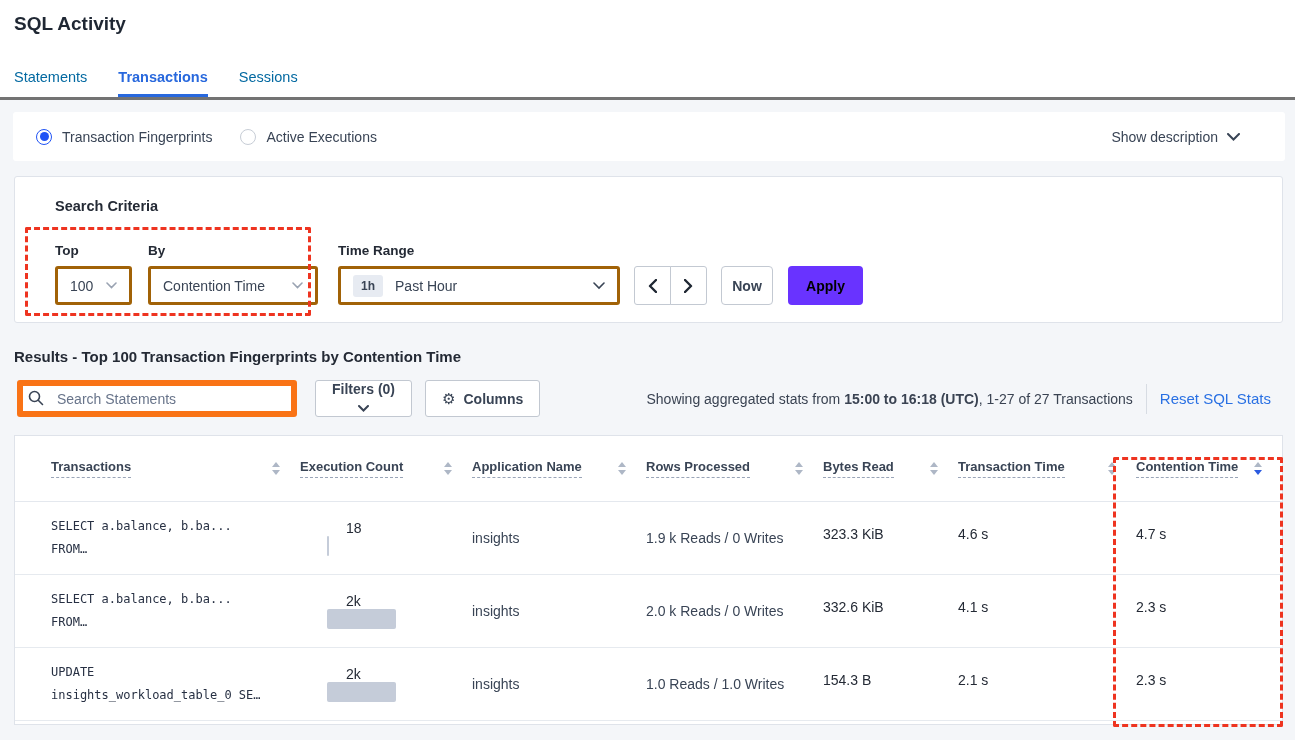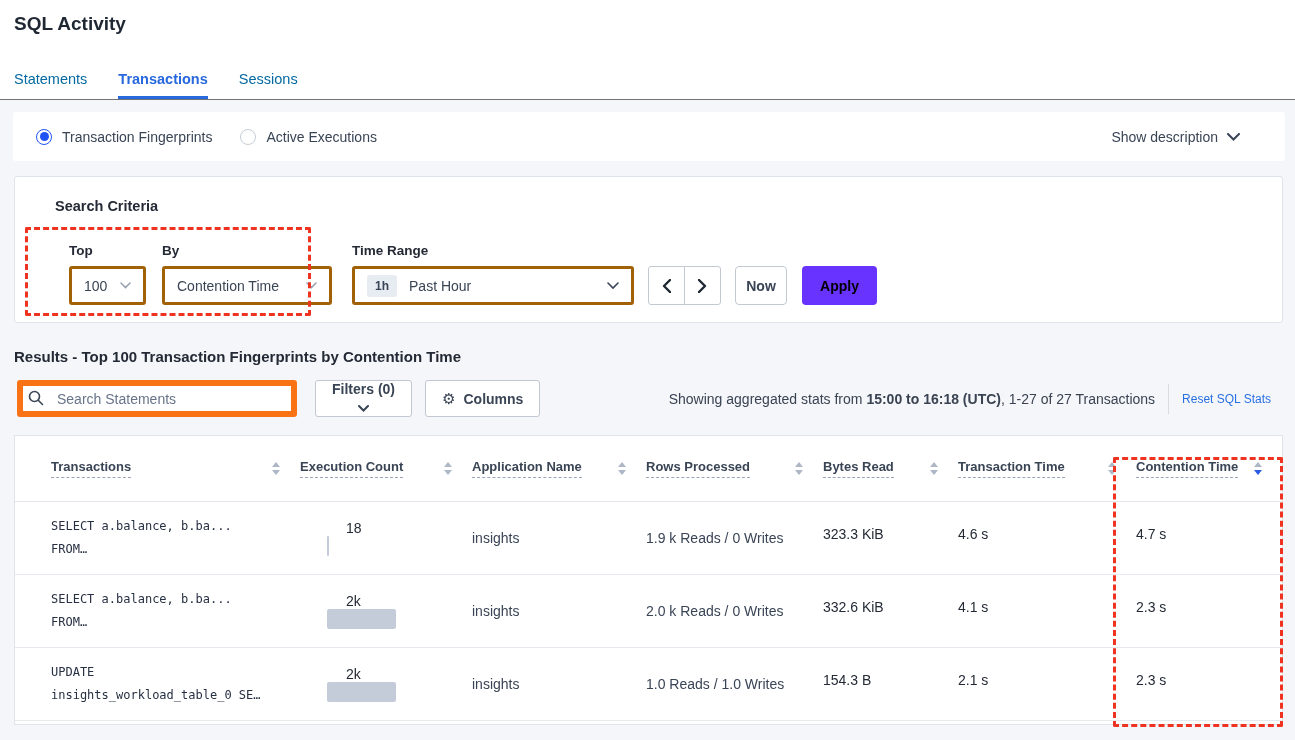--- a/index.html
+++ b/index.html
@@ -5,21 +5,21 @@
   * { box-sizing: border-box; margin: 0; padding: 0; }
   html,body { width:1295px; height:740px; overflow:hidden; }
   body {
     background:#f4f6f9;
     font-family:"Liberation Sans", sans-serif;
     color:#394455;
     position:relative;
   }
   
   .top-header{
-    background:#fff; height:100px; border-bottom:1px solid #737373;
+    background:#fff; height:100px; border-bottom:3px solid #737373;
     padding:13px 0 0 14px; position:relative;
   }
   .page-title{ font-size:19px; font-weight:700; color:#1f2733; }
   .tabs{ position:absolute; left:14px; bottom:0; display:flex; gap:31px; }
   .tab{ font-size:14.5px; padding-bottom:9px; border-bottom:3px solid transparent;
         color:#0369a1; cursor:pointer; }
   .tab.active{ color:#2868dd; font-weight:700; border-bottom-color:#2868dd; }
   
   .radio-band{
     background:#fff; border-radius:3px; margin:12px 10px 0 13px;
@@ -33,21 +33,21 @@
                  border-radius:50%; background:#2053f5; }
   .radio-label{ font-size:14px; color:#394455; }
   .show-desc{ margin-left:auto; display:flex; align-items:center; gap:9px;
               font-size:14px; color:#394455; cursor:pointer; }
   
   .criteria-card{
     background:#fff; border:1px solid #dfe3ea; border-radius:3px;
     margin:15px 12px 0 14px; height:147px; padding:21px 0 0 40px;
   }
   .criteria-title{ font-size:14.5px; font-weight:700; color:#242a35; }
-  .criteria-row{ display:flex; margin-top:29px; align-items:flex-end;margin-left:14px; }
+  .criteria-row{ display:flex; margin-top:29px; align-items:flex-end; }
   .field{ display:flex; flex-direction:column; }
   .field-label{ font-size:13.5px; font-weight:700; color:#242a35; margin-bottom:8px; }
   .select{
     height:39px; border:3px solid #a16207; border-radius:3px; background:#fff;
     display:flex; align-items:center; padding:0 12px; font-size:14px; color:#394455;
     cursor:pointer; position:relative;
   }
   .select .chev{ margin-left:auto; }
   .sel-top{ width:77px; }
   .ml-by{ margin-left:16px; }
@@ -79,21 +79,21 @@
              font-size:14px; font-weight:700; color:#394455; cursor:pointer;
              display:flex; align-items:center; gap:8px; padding:0 16px;
              font-family:inherit; }
   .filters-btn{ margin-left:18px;flex-direction:column; }
   .columns-btn{ margin-left:13px; }
   .gear{ font-size:15px; font-weight:400; color:#394455; }
   .stats-area{ margin-left:auto; display:flex; align-items:center; }
   .stats-text{ font-size:14px; color:#3a4352; }
   .stats-text b{ font-weight:700; }
   .vert-div{ width:1px; height:30px; background:#d7dce3; margin:0 13px; }
-  .reset-link{ font-size:12px; color:#2970e3; cursor:pointer; margin-right:12px; white-space:nowrap; }
+  .reset-link{ font-size:15px; color:#2970e3; cursor:pointer; margin-right:12px; white-space:nowrap; }
   
   .table-card{ background:#fff; border:1px solid #dfe3ea; margin:18px 12px 0 14px;
                height:290px; overflow:hidden; }
   table{ width:100%; border-collapse:collapse; table-layout:fixed; }
   col.c1{width:285px;} col.c2{width:172px;} col.c3{width:174px;} col.c4{width:177px;}
   col.c5{width:135px;} col.c6{width:178px;} col.c7{width:146px;}
   th{ height:65px; vertical-align:middle; text-align:left; border-bottom:1px solid #e4e8ee;
       padding-right:8px; }
   th:first-child{ padding-left:36px; }
   .th-inner{ display:flex; align-items:center; }

